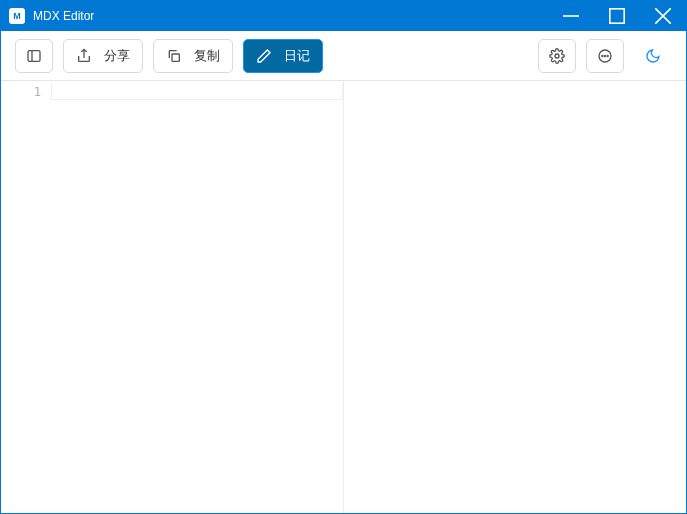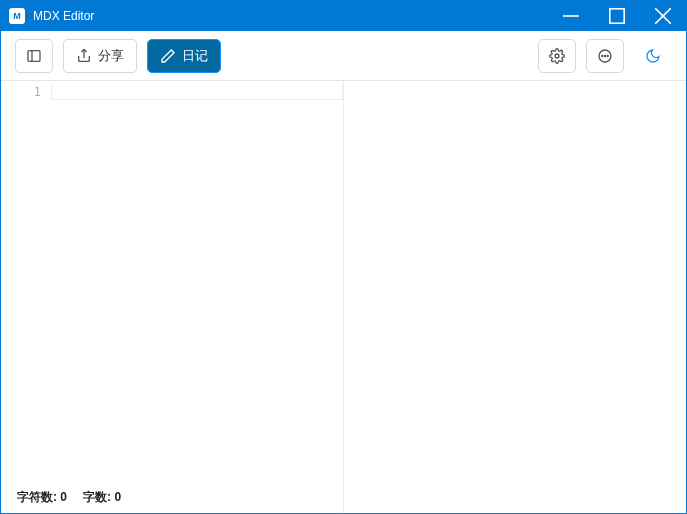--- a/index.html
+++ b/index.html
@@ -5,21 +5,21 @@
   * { box-sizing: border-box; margin: 0; padding: 0; }
   html, body { width: 687px; height: 514px; font-family: "Segoe UI", "Microsoft YaHei", sans-serif; overflow: hidden; }
   .window { width: 687px; height: 514px; border: 1px solid #0078d4; display: flex; flex-direction: column; background: #fff; }
   .titlebar { height: 30px; background: #0078d4; display: flex; align-items: center; color: #fff; font-size: 12px; }
   .titlebar .app-icon { width: 16px; height: 16px; margin: 0 8px; background: #fff; border-radius: 3px; display: flex; align-items: center; justify-content: center; color: #0078d4; font-size: 9px; font-weight: bold; }
   .titlebar .title { flex: 0 0 auto; }
   .titlebar .spacer { flex: 1; }
   .win-btn { width: 46px; height: 30px; display: flex; align-items: center; justify-content: center; color: #fff; }
   .win-btn svg { width: 10px; height: 10px; }
   .toolbar { height: 50px; background: #fff; border-bottom: 1px solid #e5e5e5; display: flex; align-items: center; padding: 0 14px; gap: 10px; }
-  .tbtn { height: 34px; border: 1px solid #d9d9d9; border-radius: 5px; background: #fff; display: flex; align-items: center; justify-content: center; padding: 0 12px; gap: 6px; font-size: 13px; color: #333; }
+  .tbtn { height: 34px; border: 1px solid #d9d9d9; border-radius: 5px; background: #fff; display: flex; align-items: center; justify-content: center; padding: 0 12px; gap: 12px; font-size: 13px; color: #333; }
   .tbtn.icon-only { width: 38px; padding: 0; }
   .tbtn.primary { background: #0369a1; border-color: #1890ff; color: #fff; }
   .toolbar .spacer { flex: 1; }
   .ticon { width: 16px; height: 16px; display: flex; align-items: center; justify-content: center; }
   .ticon svg { width: 16px; height: 16px; }
   .content { flex: 1; display: flex; min-height: 0; }
   .editor-pane { flex: 1; display: flex; flex-direction: column; border-right: 1px solid #eee; min-width: 0; }
   .editor-body { flex: 1; display: flex; min-height: 0; }
   .gutter { width: 50px; color: #b0b0b0; font-size: 12px; text-align: right; padding: 4px 10px 0 0; font-family: Consolas, monospace; }
   .code-area { flex: 1; border-left: 1px solid #eee; border-right: 1px solid #eee; border-bottom: 1px solid #eee; height: 16px; margin-top: 3px; }
@@ -72,20 +72,29 @@
     <div class="tbtn">
       <span class="ticon">
         <svg viewBox="0 0 24 24" fill="none" stroke="#555" stroke-width="2">
             <path d="M4 12v7a1 1 0 001 1h14a1 1 0 001-1v-7"></path>
             <polyline points="16 6 12 2 8 6"></polyline>
             <line x1="12" y1="2" x2="12" y2="15"></line>
           </svg>
       </span>
       <span>分享</span>
     </div>
+    <div class="tbtn">
+      <span class="ticon">
+        <svg viewBox="0 0 24 24" fill="none" stroke="#555" stroke-width="2">
+            <rect x="9" y="9" width="11" height="11" rx="1"></rect>
+            <path d="M5 15V5a1 1 0 011-1h10"></path>
+          </svg>
+      </span>
+      <span>复制</span>
+    </div>
     <div class="tbtn primary">
       <span class="ticon">
         <svg viewBox="0 0 24 24" fill="none" stroke="#fff" stroke-width="2">
             <path d="M17 3l4 4L7 21H3v-4L17 3z"></path>
           </svg>
       </span>
       <span>日记</span>
     </div>
     <div class="spacer"></div>
     <div class="tbtn icon-only">
@@ -116,27 +125,17 @@
   </div>
 
   <div class="content">
     <div class="editor-pane">
       <div class="editor-body">
         <div class="gutter">
           <div>1</div>
         </div>
         <div class="code-area"></div>
       </div>
-      <div class="statusbar">
-        <div>
-          <span>字符数:</span>
-          <span>0</span>
-        </div>
-        <div>
-          <span>字数:</span>
-          <span>0</span>
-        </div>
-      </div>
     </div>
     <div class="preview-pane"></div>
   </div>
 
 </div>
 
 </body></html>

